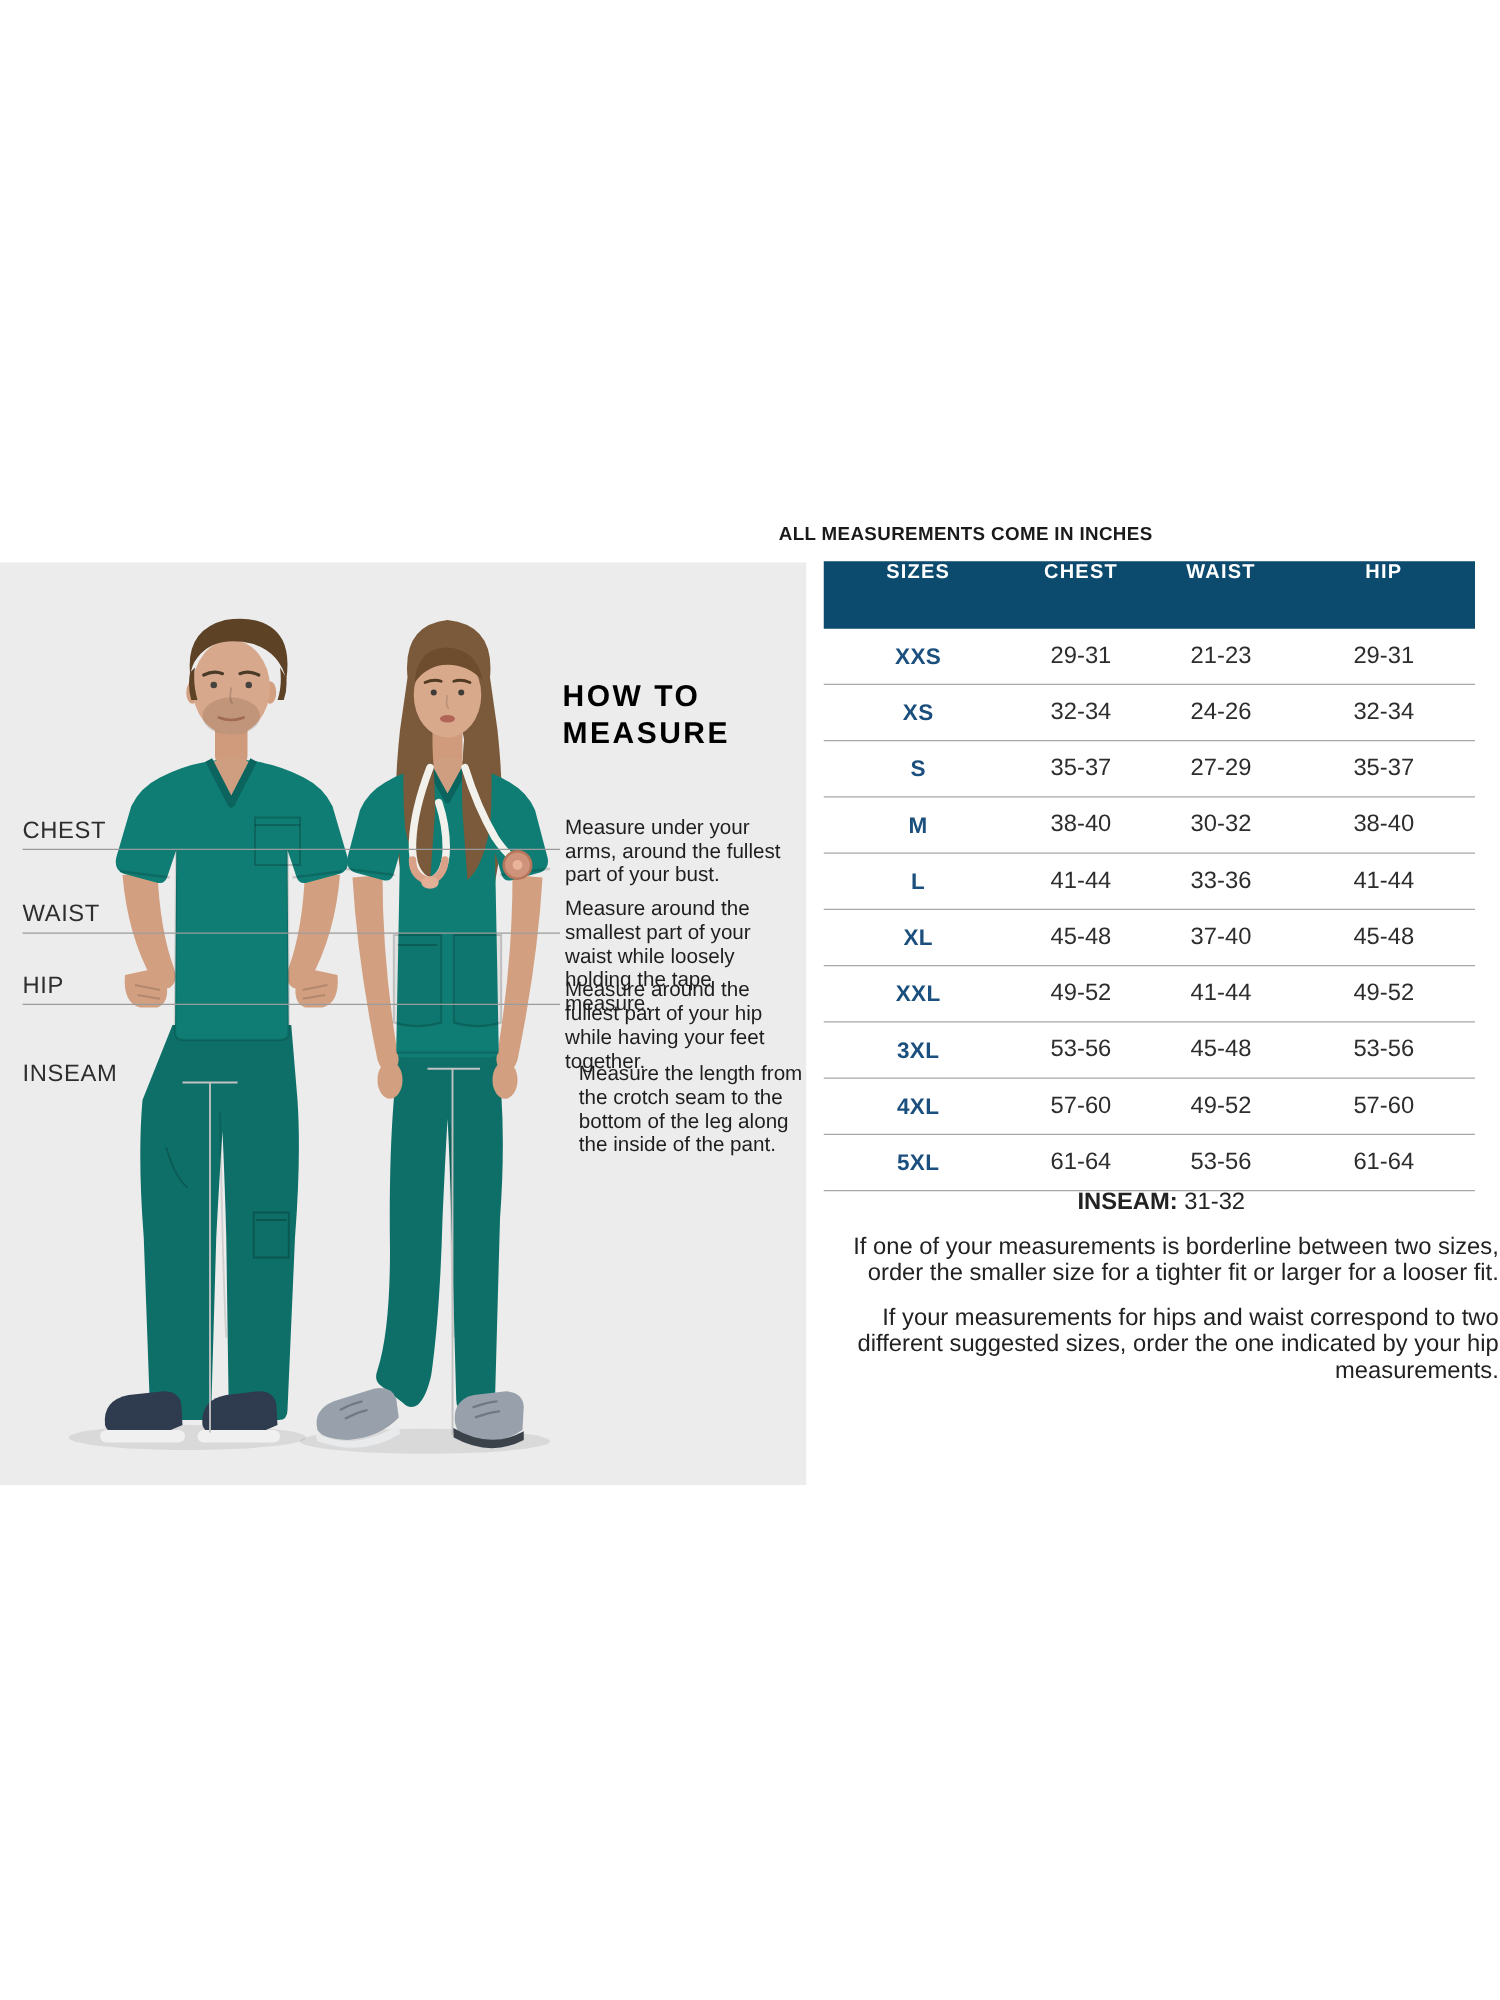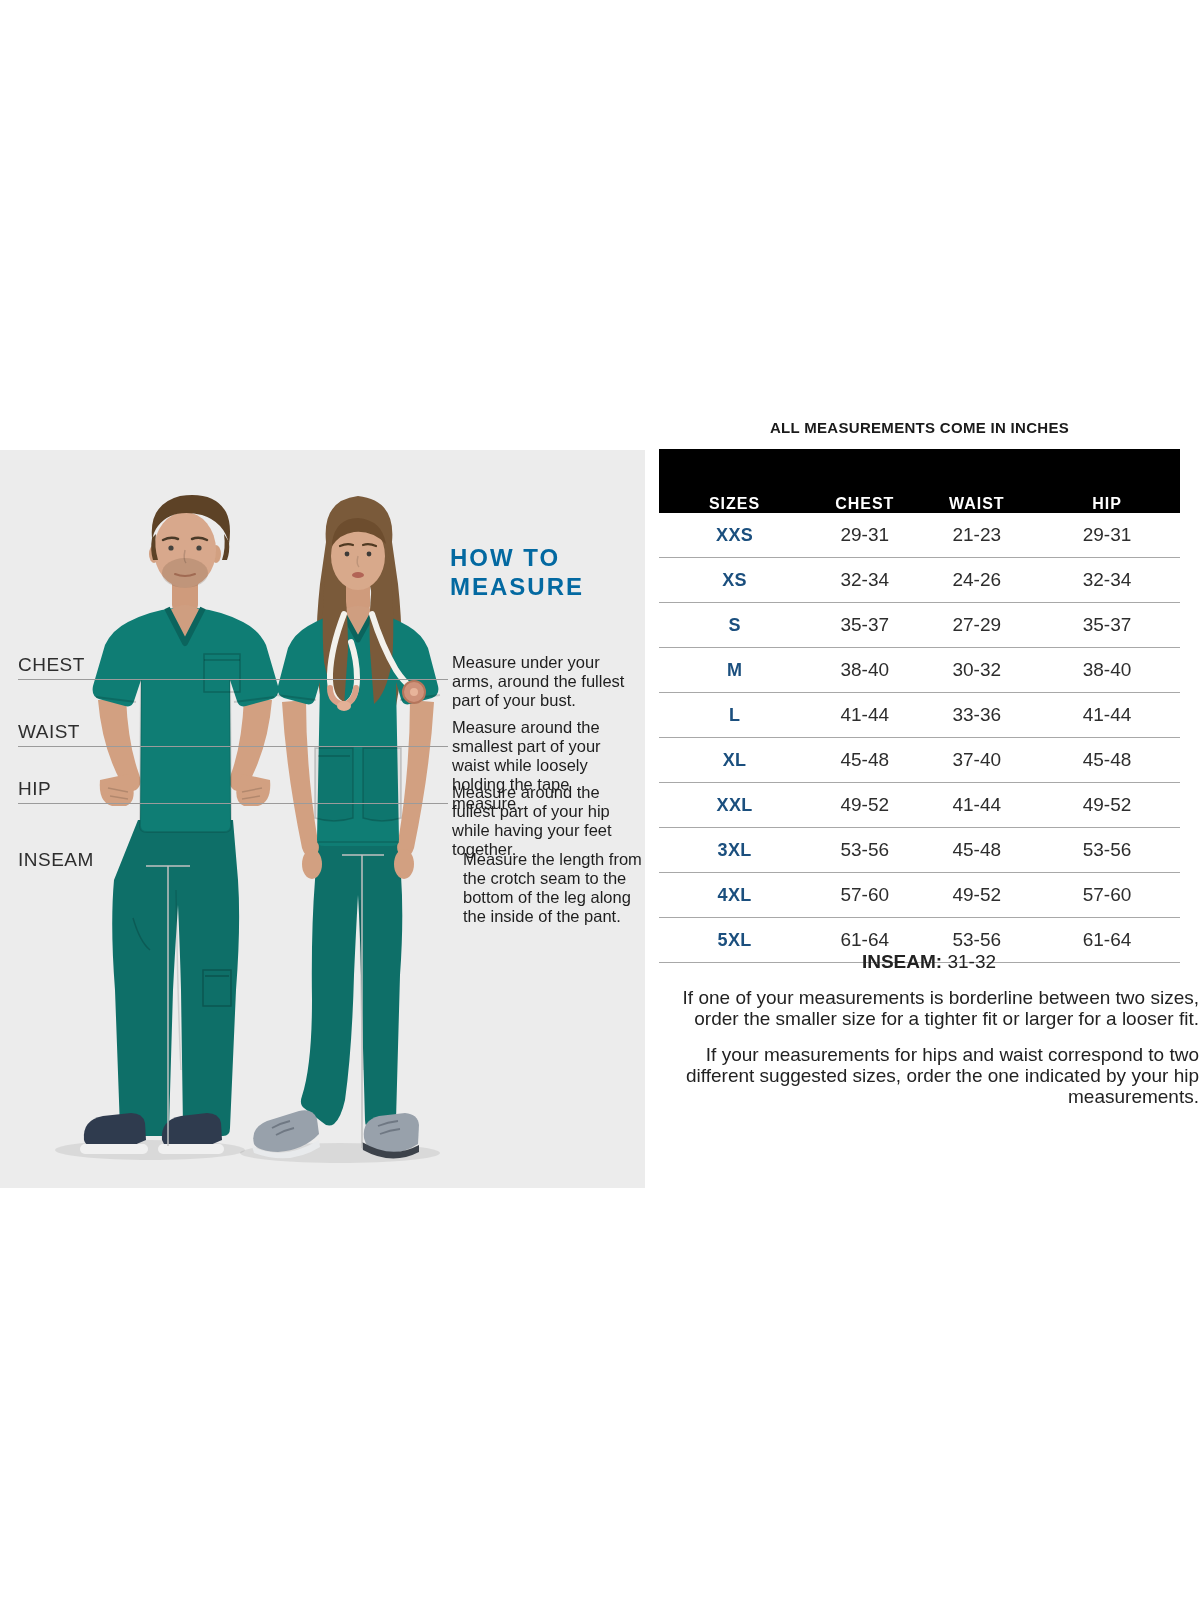--- a/index.html
+++ b/index.html
@@ -13,48 +13,48 @@
 
   
   .panel {
     position:absolute; left:0; top:450px; width:645px; height:738px;
     background:#ececec; overflow:hidden;
   }
   .panel svg { position:absolute; left:0; top:0; }
   .panel-heading {
     position:absolute; left:450px; top:93px; width:175px;
     font-size:24px; line-height:29px; font-weight:bold;
-    letter-spacing:2px; color:#0369a1;
+    letter-spacing:2px; color:#000000;
   }
   .instr {
     position:absolute; left:452px; width:188px;
     font-size:16.5px; line-height:19px; color:#1e1e1e;
   }
   .i1 { top:203px; } .i2 { top:268px; } .i3 { top:333px; } .i4 { top:400px;margin-left:11px; }
   .mlabel {
     position:absolute; left:18px; font-size:19px; letter-spacing:0.5px;
     color:#2e2e2e;
   }
   .ml-chest { top:204px; } .ml-waist { top:271px; } .ml-hip { top:328px; } .ml-inseam { top:399px; }
   .measure-line {
     position:absolute; left:18px; width:430px; height:1px;
     background:#9b9b9b;
   }
   .line-chest { top:229px; } .line-waist { top:296px; } .line-hip { top:353px; }
 
   
   .tbl-title {
-    position:absolute; left:659px; top:419px; width:521px;
-    text-align:center; font-size:15px; font-weight:bold;
+    position:absolute; left:623px; top:419px; width:521px;
+    text-align:left; font-size:15px; font-weight:bold;
     letter-spacing:0.3px; color:#1a1a1a;
   }
   .tbl { position:absolute; left:659px; top:449px; width:521px; }
   .thead {
-    display:flex; align-items:flex-end; height:64px;
-    background:#000000; color:#ffffff;
+    display:flex; align-items:flex-start; height:54px;
+    background:#0c4a6e; color:#ffffff;
   }
   .th {
     font-size:16px; font-weight:bold; letter-spacing:1px; text-align:center;
   }
   .c0 { width:29%; } .c1 { width:21%; } .c2 { width:22%; } .c3 { width:28%; }
   .tr {
     display:flex; align-items:center; height:45px;
     border-bottom:1px solid #a8a8a8;
   }
   .td { font-size:19px; text-align:center; color:#2d2d2d; }

